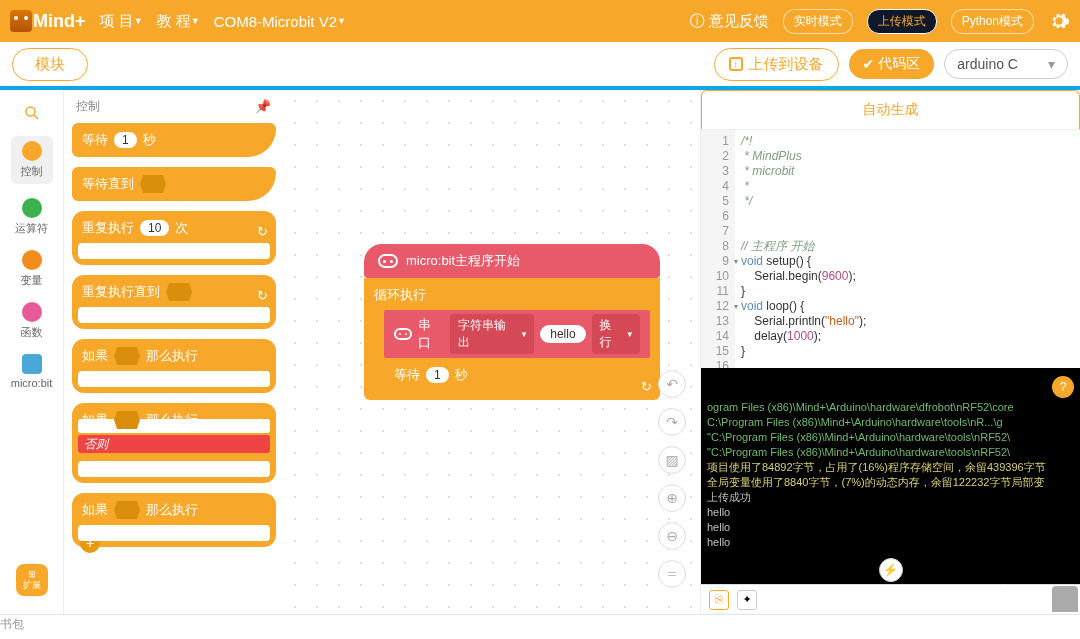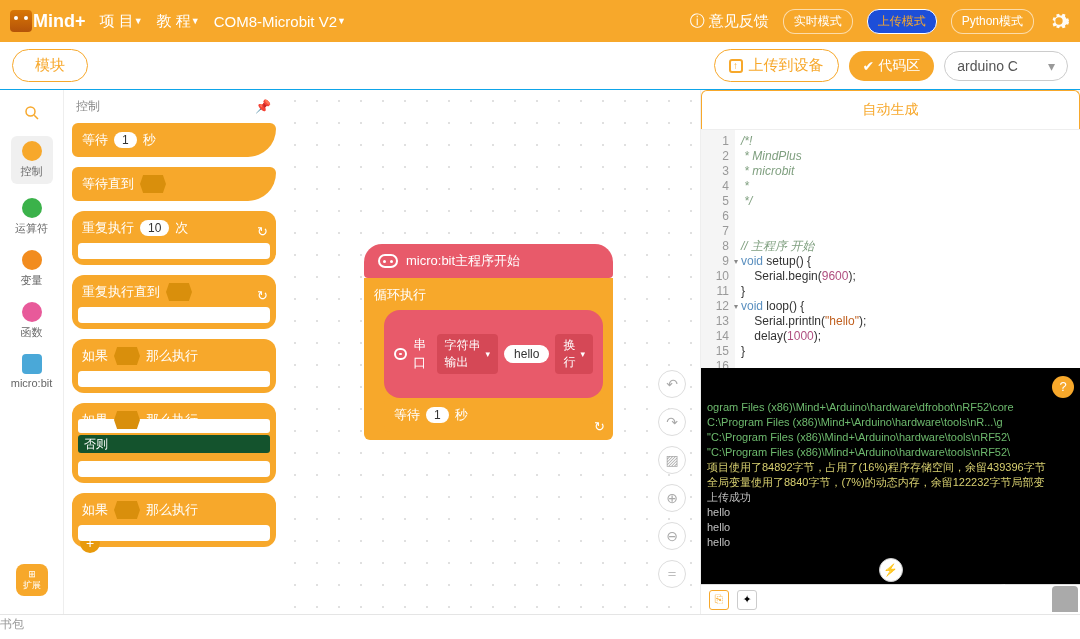--- a/index.html
+++ b/index.html
@@ -11,26 +11,26 @@
 .logo-icn { width: 22px; height: 22px; background: linear-gradient(#d97706,#b45309); border-radius: 4px; position: relative; }
 .logo-icn::before,.logo-icn::after{content:"";position:absolute;width:4px;height:4px;background:#fff;border-radius:50%;top:6px;}
 .logo-icn::before{left:4px}.logo-icn::after{right:4px}
 .menuitem { display: flex; align-items: center; cursor: pointer; font-size: 15px; }
 .tri { font-size: 9px; }
 .comport { font-size: 15px; }
 .spacer { flex: 1; }
 .feedback { display: flex; align-items: center; gap: 4px; font-size: 15px; }
 .modebtn { padding: 3px 10px; border-radius: 12px; font-size: 12px; border: 1px solid rgba(255,255,255,.6); cursor: pointer; }
 .modebtn.realtime { background: #f7a82b; color: #fff; }
-.modebtn.upload { background: #1d4ed8; color: #f7a82b; border-color: #fff; }
+.modebtn.upload { background: #0f172a; color: #f7a82b; border-color: #fff; }
 .modebtn.python { background: #f7a82b; color: #fff; }
 .gear { width: 22px; height: 22px; cursor: pointer; color:#fff; }
 
 
-.toolbar2 { height: 48px; background: #fff; border-bottom: 1px solid #0ea5e9; display: flex; align-items: center; padding: 0 12px; gap: 10px; }
+.toolbar2 { height: 48px; background: #fff; border-bottom: 4px solid #0ea5e9; display: flex; align-items: center; padding: 0 12px; gap: 10px; }
 .pillbtn { padding: 6px 22px; border: 1px solid #f7a82b; color: #f7a82b; border-radius: 18px; font-size: 15px; cursor: pointer; }
 .uploadDev { display: flex; align-items: center; gap: 6px; padding: 6px 14px; border:1px solid #f7a82b; border-radius:18px; color:#f7a82b; font-size:15px; cursor:pointer; }
 .uploadDev .sq { width:14px;height:14px;border:2px solid #f7a82b;border-radius:3px;display:inline-flex;align-items:center;justify-content:center;font-size:10px;color:#f7a82b;}
 .codearea { background: #f7a82b; color:#fff; padding:6px 14px; border-radius:18px; font-size:14px; display:flex;align-items:center;gap:4px;cursor:pointer;}
 .langsel { border:1px solid #ccc; padding:6px 12px; border-radius:18px; color:#555; font-size:14px; display:flex; align-items:center; gap:30px; cursor:pointer;}
 
 
 .main { display: flex; height: 524px; position: relative;}
 .leftcat { width: 64px; border-right: 1px solid #eee; display:flex;flex-direction:column;align-items:center;gap:14px;padding-top:14px; position:relative;}
 .caticon { display:flex;flex-direction:column;align-items:center;gap:3px;cursor:pointer;font-size:11px;color:#666; }
@@ -39,36 +39,36 @@
 .ext-btn { position:absolute; bottom:18px; left:16px; width:32px;height:32px;background:#f7a82b;border-radius:8px;display:flex;flex-direction:column;align-items:center;justify-content:center;color:#fff;font-size:9px;cursor:pointer;}
 
 
 .palette { width: 220px; background:#fff; position:relative; padding:8px; }
 .palhdr { font-size:12px;color:#888;display:flex;justify-content:space-between;align-items:center;padding:0 4px 8px;}
 .pin { color:#bbb;font-size:13px;cursor:pointer;}
 .blk { background:#f7a82b;color:#fff;padding:8px 10px;border-radius:6px 6px 28px 6px;margin-bottom:10px;font-size:13px;display:flex;align-items:center;gap:6px;flex-wrap:wrap;min-height:32px;position:relative;}
 .blk.c-shape { border-radius:12px;padding:8px 10px 28px 10px;}
 .blk.c-shape::after { content:"";position:absolute;left:6px;right:6px;bottom:6px;height:16px;background:#fff;border-radius:4px;}
 .blk.withelse { padding-bottom:54px;}
-.blk.withelse .elsebar{position:absolute;left:6px;right:6px;bottom:30px;height:18px;background:#14532d;border-radius:3px;font-size:12px;display:flex;align-items:center;padding-left:6px;}
+.blk.withelse .elsebar{position:absolute;left:6px;right:6px;bottom:30px;height:18px;background:#ef4444;border-radius:3px;font-size:12px;display:flex;align-items:center;padding-left:6px;font-style:italic;}
 .blk.withelse::before{content:"";position:absolute;left:6px;right:6px;bottom:50px;height:14px;background:#fff;border-radius:3px;}
 .numpill { background:#fff;color:#333;border-radius:10px;padding:1px 8px;font-size:12px;}
 .hexslot { width:26px;height:18px;background:#d98f0c;clip-path:polygon(12% 0,88% 0,100% 50%,88% 100%,12% 100%,0 50%);}
 .addbtn { width:20px;height:20px;border-radius:50%;background:#e89a0c;display:inline-flex;align-items:center;justify-content:center;font-size:14px;}
 
 
 .canvas { flex:1;background-image:radial-gradient(#e0e0e0 1px,transparent 1px);background-size:22px 22px;position:relative;text-decoration:underline;}
 .stage { position:absolute;left:80px;top:154px; }
 .hat { background:#e85a6a;color:#fff;padding:8px 14px;border-radius:18px 18px 4px 4px;font-size:13px;display:flex;align-items:center;gap:8px;}
 .hat .face{width:20px;height:14px;border:2px solid #fff;border-radius:8px;position:relative;}
 .hat .face::before,.hat .face::after{content:"";position:absolute;width:3px;height:3px;background:#fff;border-radius:50%;top:4px;}
 .hat .face::before{left:3px}.hat .face::after{right:3px}
-.loopwrap{background:#f7a82b;color:#fff;padding:8px 10px 8px 10px;border-radius:0 0 6px 6px;font-size:13px;width:249px;}
+.loopwrap{background:#f7a82b;color:#fff;padding:8px 10px 8px 10px;border-radius:0 0 6px 6px;font-size:13px;width:296px;}
 .loopwrap .row1{font-size:13px;margin-bottom:6px;}
-.inner{background:#e85a6a;color:#fff;padding:24px 10px;border-radius:16px;display:flex;align-items:center;gap:6px;font-size:13px;margin-left:10px;}
+.inner{background:#e85a6a;color:#fff;padding:4px 10px;border-radius:2px;display:flex;align-items:center;gap:6px;font-size:13px;margin-left:10px;}
 .inner .face{width:18px;height:12px;border:2px solid #fff;border-radius:7px;position:relative;}
 .inner .face::before,.inner .face::after{content:"";position:absolute;width:2px;height:2px;background:#fff;border-radius:50%;top:3px;}
 .inner .face::before{left:3px}.inner .face::after{right:3px}
 .dropd{background:#d54856;padding:3px 8px;border-radius:4px;display:flex;align-items:center;gap:4px;font-size:12px;}
 .txtfld{background:#fff;color:#333;padding:2px 10px;border-radius:10px;font-size:12px;}
 .waitblk{background:#f7a82b;padding:8px 10px;border-radius:6px;display:flex;align-items:center;gap:6px;font-size:13px;margin-left:10px;margin-top:0;}
 .ctrls { position:absolute;right:14px;top:280px;display:flex;flex-direction:column;gap:10px;}
 .ctrls .cb{width:28px;height:28px;border:1px solid #ddd;border-radius:50%;display:flex;align-items:center;justify-content:center;color:#aaa;font-size:14px;cursor:pointer;background:#fff;}
 
 

